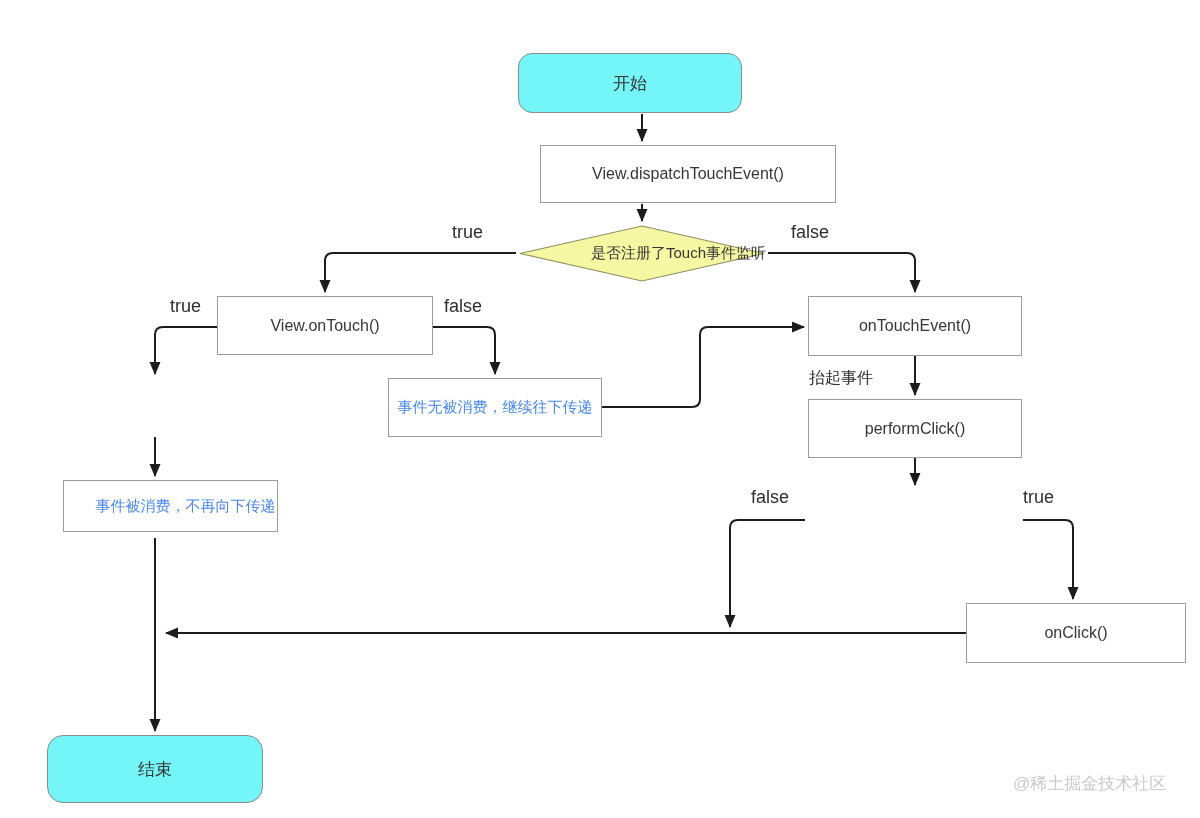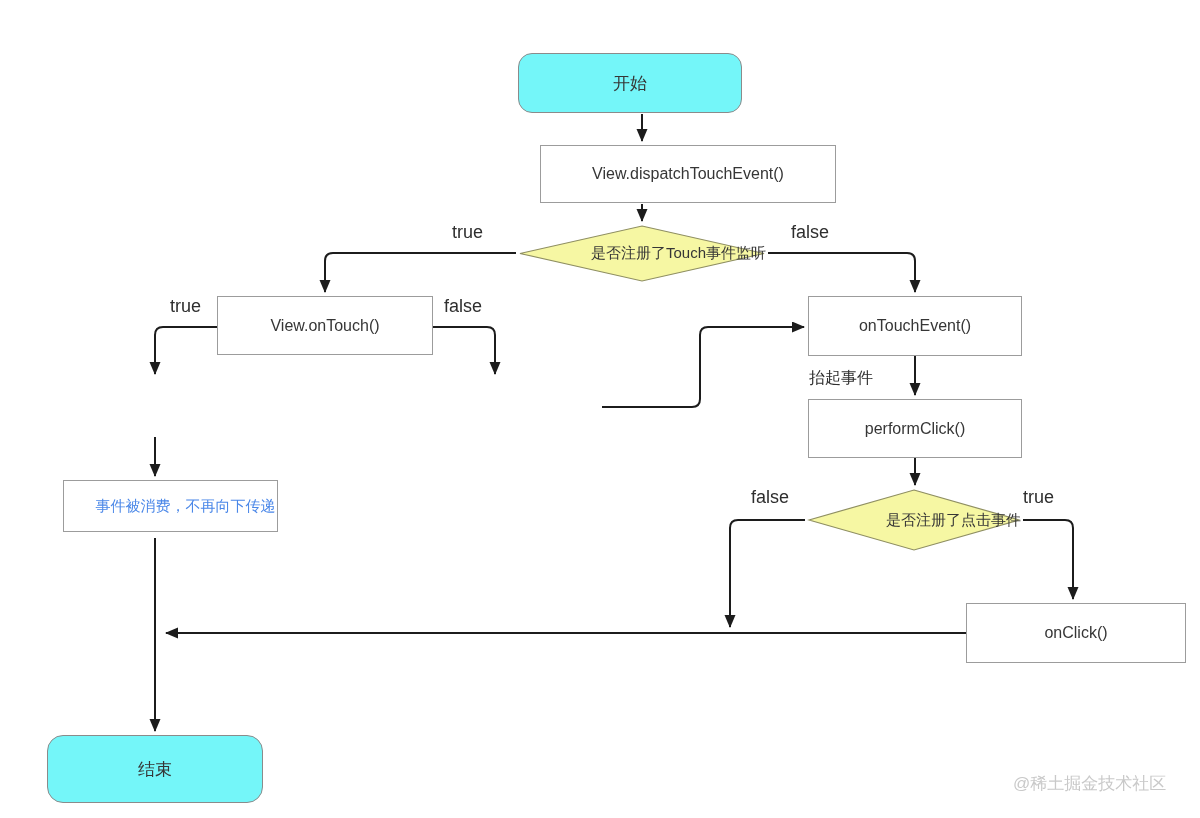--- a/index.html
+++ b/index.html
@@ -140,39 +140,36 @@
       <polygon points="124,1 246,28.5 124,56 2,28.5" fill="#F6F7A3" stroke="#8f8f62" stroke-width="1.2"></polygon>
     </svg>
     <span class="dlabel">是否注册了Touch事件监听</span>
   </div>
 
   <div class="node process" id="n-ontouch">
     <span>View.onTouch()</span>
   </div>
 
 
+  <div class="node note" id="n-notconsumed">
+    <span>事件无被消费，继续往下传递</span>
+  </div>
 
   <div class="node note" id="n-consumed">
     <span>事件被消费，不再向下传递</span>
   </div>
 
   <div class="node process" id="n-ontouchevent">
     <span>onTouchEvent()</span>
   </div>
 
   <div class="node process" id="n-performclick">
     <span>performClick()</span>
   </div>
 
-  <div class="node decision" id="n-decision2">
-    <svg class="dshape" viewBox="0 0 214 62" preserveAspectRatio="none">
-      <polygon points="107,1 212,31 107,61 2,31" fill="#F6F7A3" stroke="#8f8f62" stroke-width="1.2"></polygon>
-    </svg>
-    <span class="dlabel">是否注册了点击事件</span>
-  </div>
 
   <div class="node process" id="n-onclick">
     <span>onClick()</span>
   </div>
 
   <div class="node terminal" id="n-end">
     <span>结束</span>
   </div>
 
   <div class="edge-label" id="l-true1">true</div>

